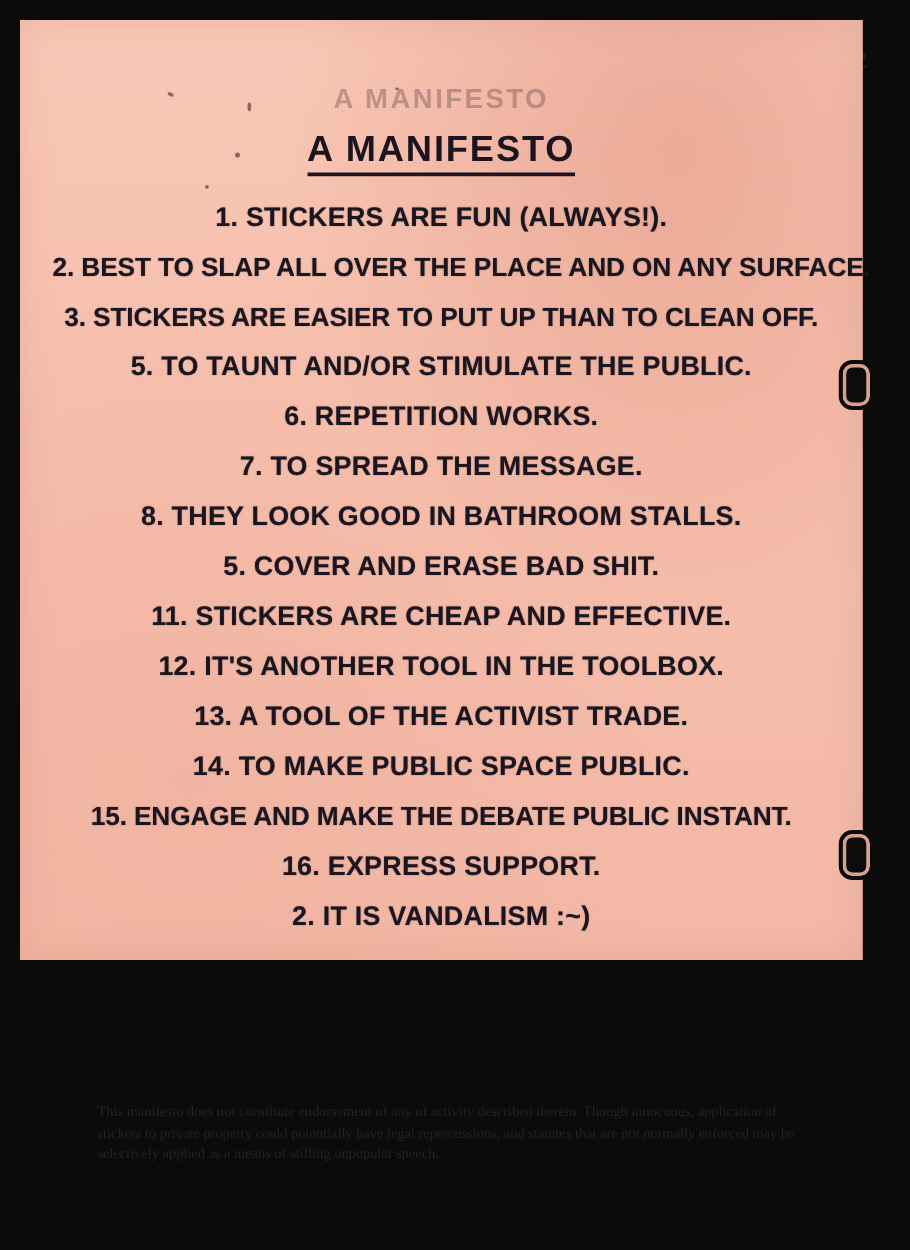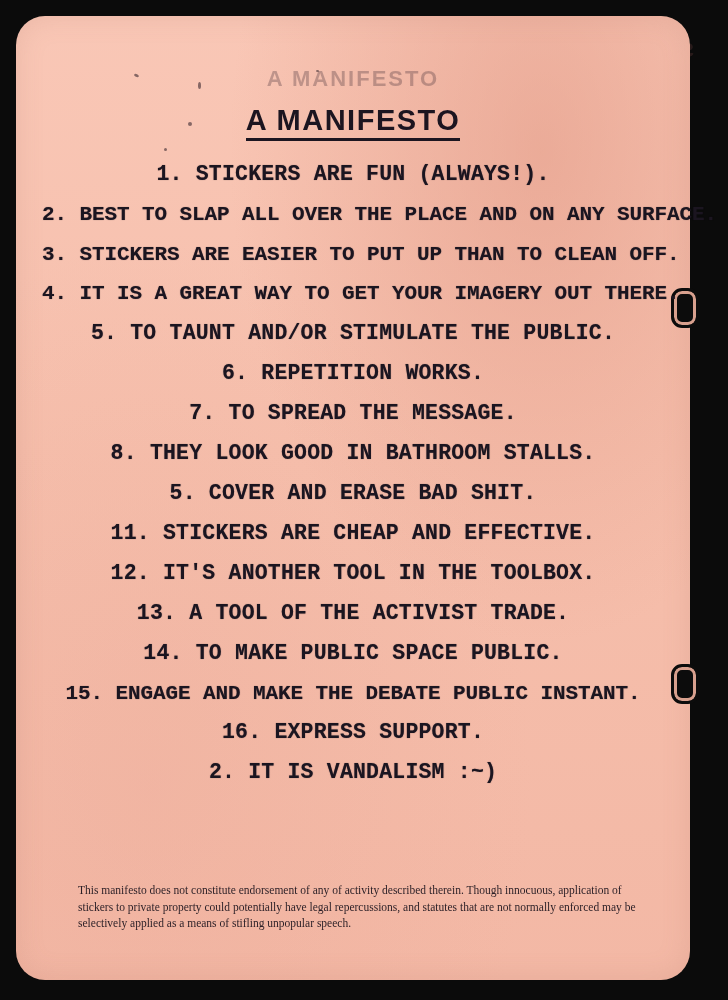--- a/index.html
+++ b/index.html
@@ -35,28 +35,27 @@
     white-space: nowrap;
     pointer-events: none;
   }
 
   
   .sheet {
     position: absolute;
     left: 16px;
     top: 16px;
     width: 674px;
-    height: 964px;
+    height: 752px;
     background: #f7c0ae;
     background-image:
       radial-gradient(ellipse at 78% 14%, rgba(224,150,130,0.55) 0%, rgba(247,192,174,0) 42%),
       radial-gradient(ellipse at 20% 80%, rgba(235,170,152,0.35) 0%, rgba(247,192,174,0) 50%),
       linear-gradient(180deg, #f9c7b6 0%, #f6bfac 45%, #f3b8a5 100%);
     box-shadow: inset 0 0 28px rgba(170,110,95,0.18);
-    border-radius: 29px;
   }
 
   
   .hole {
     position: absolute;
     right: -9px;
     width: 22px;
     height: 34px;
     border: 3px solid #0c0c0c;
     border-radius: 11px;
@@ -107,21 +106,21 @@
   }
 
   .list {
     position: absolute;
     top: 148px;
     left: 26px;
     right: 26px;
   }
   .item {
     text-align: center;
-    font-family: Liberation Mono, monospace;
+    font-family: Liberation Sans, sans-serif;
     font-weight: bold;
     font-size: 21.5px;
     letter-spacing: 0.2px;
     color: #1b1520;
     line-height: 1.0;
     margin-bottom: 18.5px;
     white-space: nowrap;
     text-shadow: 0 0 1px rgba(27,21,32,0.55);
   }
   .item.wide { font-size: 21px; letter-spacing: -0.1px; }
@@ -168,21 +167,20 @@
       <div class="speck s5"></div>
 
       <div class="ghost-title">A MANIFESTO</div>
 
       <div class="title"><span>A MANIFESTO</span></div>
 
       <div class="list">
         <div class="item">1. STICKERS ARE FUN (ALWAYS!).</div>
         <div class="item wide">2. BEST TO SLAP ALL OVER THE PLACE AND ON ANY SURFACE.</div>
         <div class="item wide">3. STICKERS ARE EASIER TO PUT UP THAN TO CLEAN OFF.</div>
-        <div class="item wide">4. IT IS A GREAT WAY TO GET YOUR IMAGERY OUT THERE.</div>
         <div class="item">5. TO TAUNT AND/OR STIMULATE THE PUBLIC.</div>
         <div class="item">6. REPETITION WORKS.</div>
         <div class="item">7. TO SPREAD THE MESSAGE.</div>
         <div class="item">8. THEY LOOK GOOD IN BATHROOM STALLS.</div>
         <div class="item">5. COVER AND ERASE BAD SHIT.</div>
         <div class="item">11. STICKERS ARE CHEAP AND EFFECTIVE.</div>
         <div class="item">12. IT'S ANOTHER TOOL IN THE TOOLBOX.</div>
         <div class="item">13. A TOOL OF THE ACTIVIST TRADE.</div>
         <div class="item">14. TO MAKE PUBLIC SPACE PUBLIC.</div>
         <div class="item wide">15. ENGAGE AND MAKE THE DEBATE PUBLIC INSTANT.</div>

